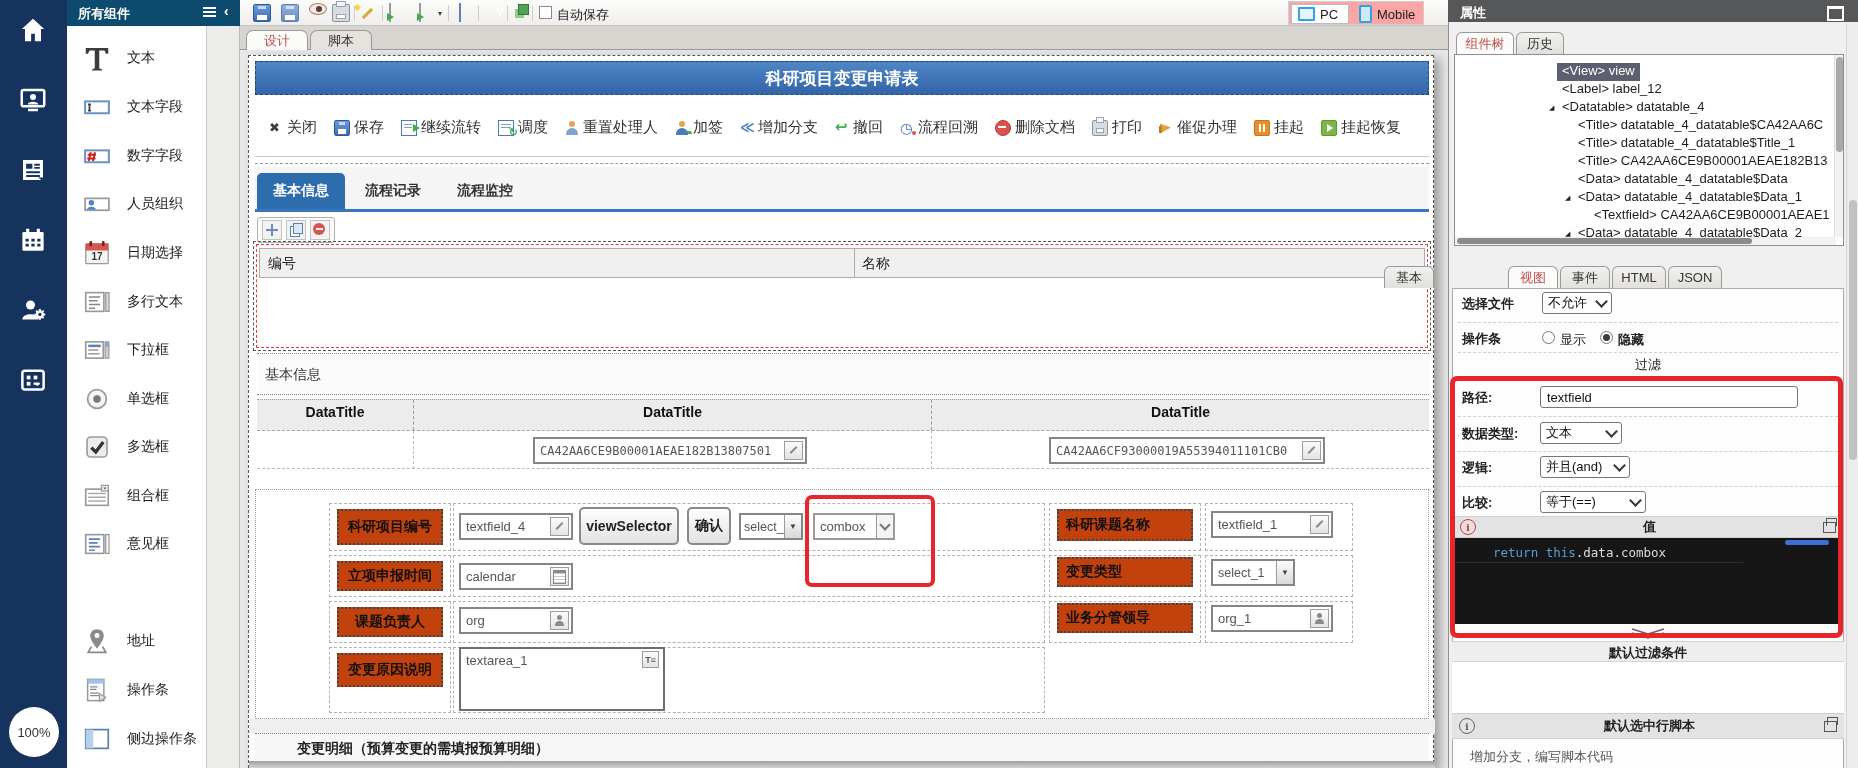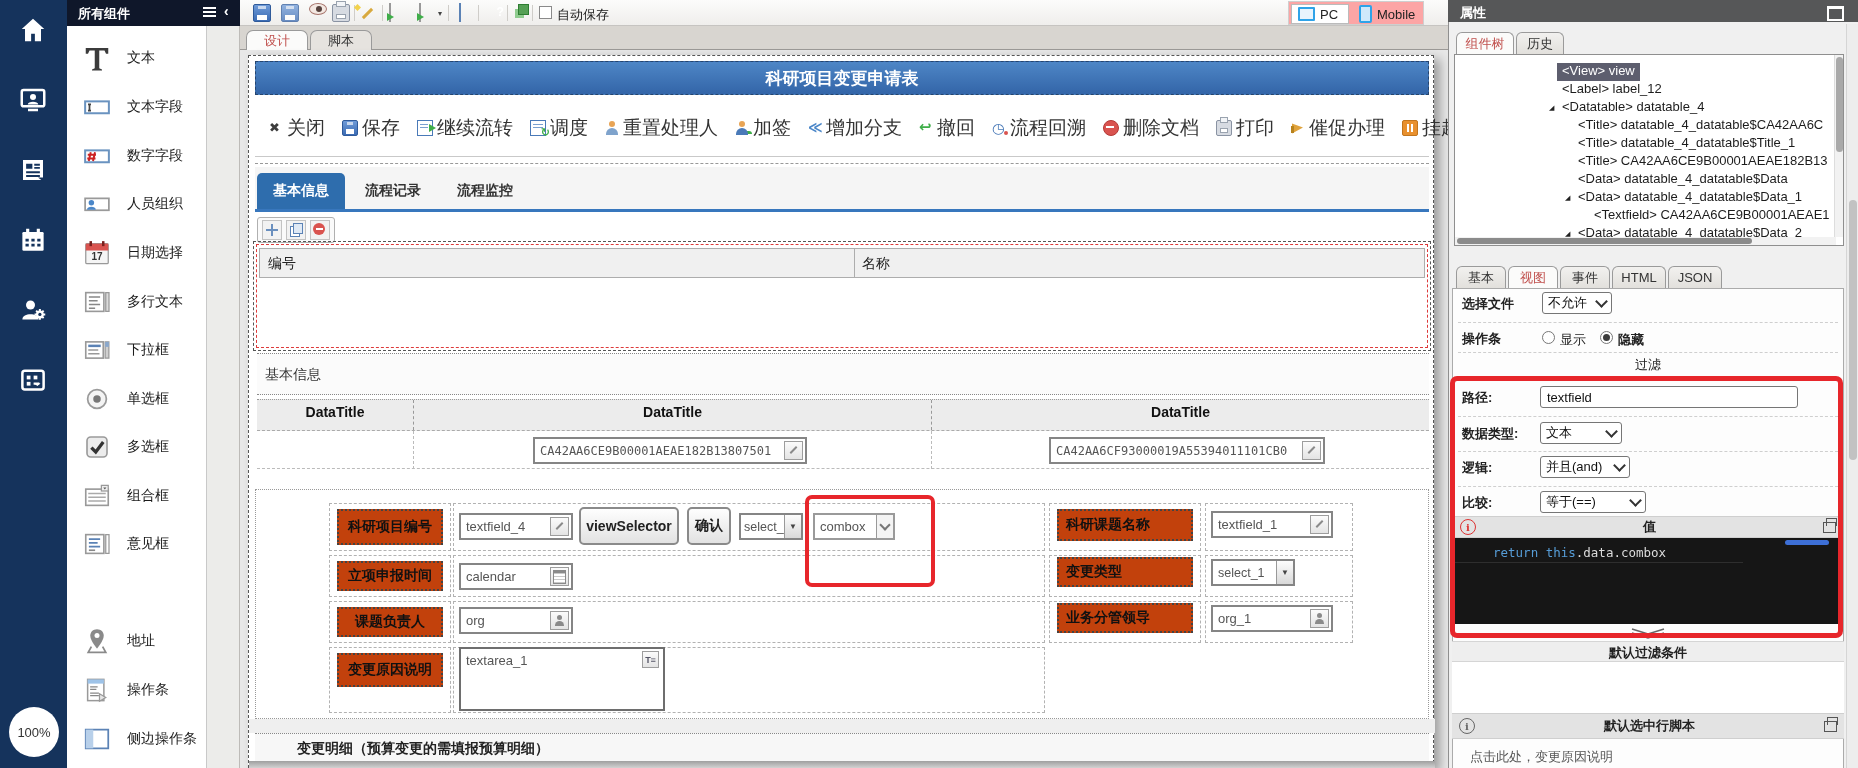--- a/index.html
+++ b/index.html
@@ -5,21 +5,21 @@
   html,body{margin:0;padding:0;width:1858px;height:768px;overflow:hidden;background:#e8e8e8;
     font-family:"Liberation Sans","DejaVu Sans",sans-serif;-webkit-font-smoothing:antialiased;}
   .ab{position:absolute;box-sizing:border-box;}
   .txt{white-space:nowrap;}
   
   .rail{left:0;top:0;width:67px;height:768px;background:#15335c;z-index:5;}
   .rail-ic{left:13px;width:40px;height:40px;display:flex;align-items:center;justify-content:center;}
   .zoom-badge{left:9px;top:707px;width:50px;height:50px;border-radius:50%;background:#fff;
     display:flex;align-items:center;justify-content:center;font-size:13px;color:#333;}
   
-  .cph{left:67px;top:0;width:173px;height:26px;background:#0f172a;color:#fff;z-index:6;}
+  .cph{left:67px;top:0;width:173px;height:26px;background:#0c4a6e;color:#fff;z-index:6;}
   .cph .t{position:absolute;left:11px;top:5px;font-size:13px;font-weight:bold;}
   .menu-bars{position:absolute;left:136px;top:7px;width:13px;height:11px;}
   .menu-bars i{display:block;height:2px;background:#fff;margin-bottom:2px;}
   .coll{position:absolute;left:157px;top:3px;font-size:14px;font-weight:bold;color:#fff;}
   .cpanel{left:67px;top:26px;width:140px;height:742px;background:#fff;border-right:1px solid #c9c9c9;}
   .citem{position:absolute;left:0;width:140px;height:48px;}
   .citem .ic{position:absolute;left:15px;top:50%;margin-top:-15px;width:30px;height:30px;}
   .citem .lb{position:absolute;left:60px;top:50%;margin-top:-9px;font-size:14px;color:#1a1a1a;white-space:nowrap;}
   .dayno{position:absolute;left:15px;top:50%;margin-top:-2px;width:30px;text-align:center;
     font-size:10px;font-weight:bold;color:#333;}
@@ -73,21 +73,21 @@
   
   .canvas{left:240px;top:26px;width:1208px;height:742px;background:#e8e8e8;}
   .tabstrip{left:240px;top:26px;width:1208px;height:24px;background:#d8d5d0;border-bottom:1px solid #9c9a97;}
   .doc{left:248px;top:55px;width:1186px;height:713px;background:#fff;border:1px dashed #555;
     box-shadow:6px 4px 10px rgba(0,0,0,.32);}
   .bluebar{left:6px;top:5px;width:1174px;height:34px;background:linear-gradient(#4e86c6,#3365a8);
     border:1px dashed #26456e;display:flex;align-items:center;justify-content:center;
     color:#fff;font-weight:bold;font-size:17px;}
   .wfrow{left:6px;top:43px;width:1174px;height:58px;background:#fff;border-bottom:1px solid #c9c9c9;
     display:flex;align-items:center;gap:17px;padding-left:14px;}
-  .wfb{display:flex;align-items:center;gap:4px;font-size:19px;color:#333;white-space:nowrap;}
+  .wfb{display:flex;align-items:center;gap:4px;font-size:15px;color:#333;white-space:nowrap;}
   .wfi{display:inline-block;width:14px;height:14px;position:relative;}
   .i-close::before{content:"✖";color:#3d3d3d;font-size:13px;line-height:14px;position:absolute;left:0;top:0;}
   .ic-floppy{background:linear-gradient(#6f9bd8,#3c6cb4);border:1px solid #2f5a9a;border-radius:2px;}
   .ic-floppy::after{content:"";position:absolute;left:3px;right:3px;bottom:1px;height:5px;background:#fff;}
   .ic-floppy::before{content:"";position:absolute;top:1px;left:4px;right:4px;height:3px;background:#c9d8ee;}
   .i-flow{background:#fff;border:1px solid #4a7ab8;}
   .i-flow::before{content:"";position:absolute;left:2px;top:3px;right:4px;height:6px;
     background:repeating-linear-gradient(#7aa0d0 0 1px,transparent 1px 3px);}
   .i-flow::after{content:"";position:absolute;right:-4px;top:3px;border-left:7px solid #3fae49;
     border-top:4px solid transparent;border-bottom:4px solid transparent;}
@@ -652,21 +652,21 @@
   <div class="titem" style="left:123px;top:134px"><span class="arr">◢</span><span>&lt;Data&gt; datatable_4_datatable$Data_1</span></div>
   <div class="titem" style="left:139px;top:152px"><span>&lt;Textfield&gt; CA42AA6CE9B00001AEAE1</span></div>
   <div class="titem" style="left:123px;top:170px"><span class="arr">◢</span><span>&lt;Data&gt; datatable_4_datatable$Data_2</span></div>
   <div class="ab vsc" style="right:0;top:0;width:9px;height:182px;position:absolute">
     <div class="thumb" style="margin:2px 1px;width:7px;height:95px"></div>
   </div>
   <div class="ab" style="left:0;bottom:0;width:381px;height:8px;background:#f2f2f2;position:absolute">
     <div class="thumb" style="margin:1px 2px;height:6px;width:295px;background:#8b8b8b"></div>
   </div>
 </div>
-<div class="ab ftab" style="left:1456px;top:266px;width:50px;height:22px">
+<div class="ab ftab" style="left:1384px;top:266px;width:50px;height:22px">
     <span>基本</span>
   </div>
 <div class="ab ftab on" style="left:1508px;top:266px;width:50px;height:22px">
     <span>视图</span>
   </div>
 <div class="ab ftab" style="left:1560px;top:266px;width:50px;height:22px">
     <span>事件</span>
   </div>
 <div class="ab ftab" style="left:1612px;top:266px;width:54px;height:22px">
     <span>HTML</span>
@@ -728,18 +728,18 @@
       <path d="M8 1l16 5 16-5M8 5l16 5 16-5" fill="none" stroke="#666" stroke-width="1.6"></path>
     </svg>
 </div>
 <div class="ab" style="left:1452px;top:641px;width:392px;height:21px;background:#eee;border-top:1px solid #d5d5d5;border-bottom:1px solid #d5d5d5;text-align:center;font-size:13px;font-weight:bold;color:#222;line-height:21px">默认过滤条件</div>
 <div class="ab" style="left:1452px;top:662px;width:392px;height:51px;background:#fff"></div>
 <div class="ab secbar" style="left:1452px;top:713px;width:392px;height:26px;padding:0 7px">
   <span class="info-ic gray">i</span>
   <span class="mid">默认选中行脚本</span>
   <span class="rest-ic"></span>
 </div>
-<div class="ab txt" style="left:1470px;top:748px;font-size:13px;color:#555">点击此处，变更原因说明</div>
+<div class="ab txt" style="left:1470px;top:748px;font-size:13px;color:#555">增加分支，编写脚本代码</div>
 <div class="ab" style="left:1846px;top:24px;width:12px;height:744px;background:#ededed;border-left:1px solid #d5d5d5">
   <div class="thumb" style="margin:176px 2px 0;width:8px;height:260px;background:#c2c2c2"></div>
 </div>
 
 <div class="ab redbox" style="left:1450px;top:376px;width:393px;height:262px"></div>
 
 </body></html>

